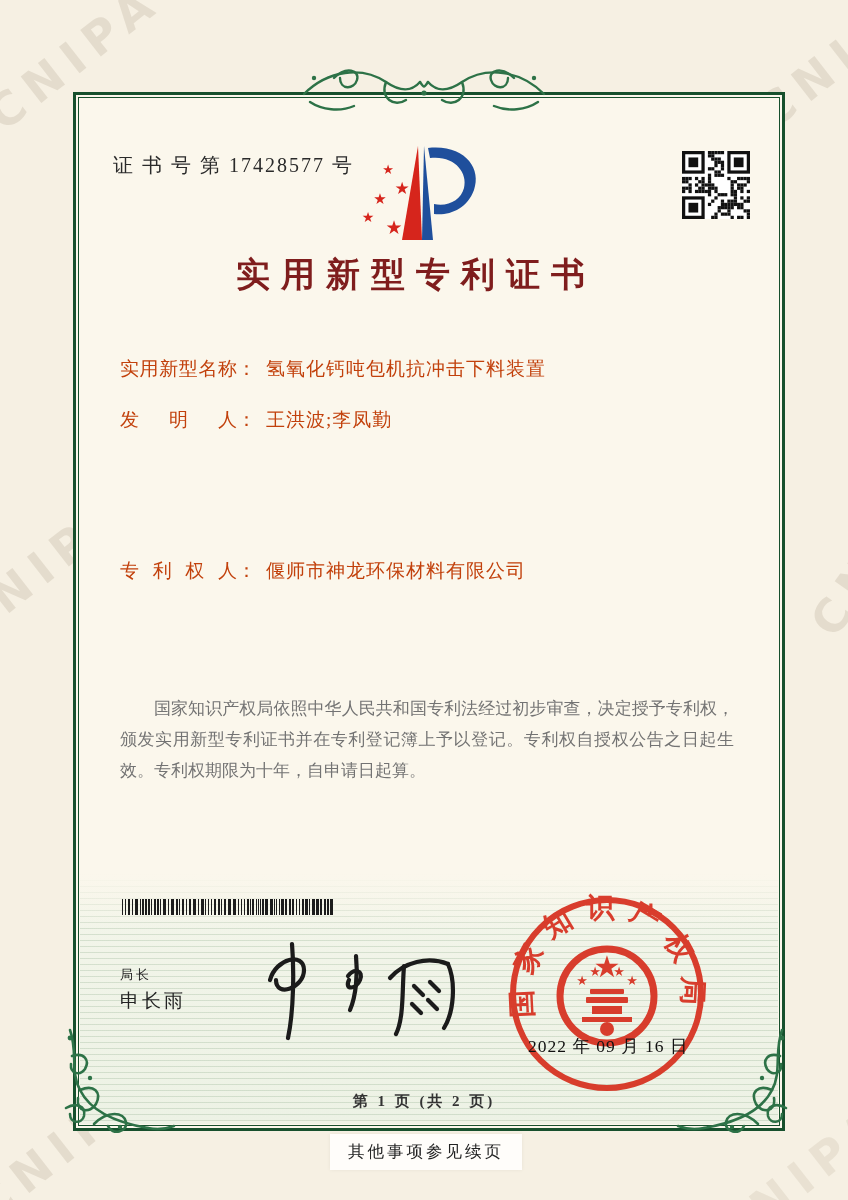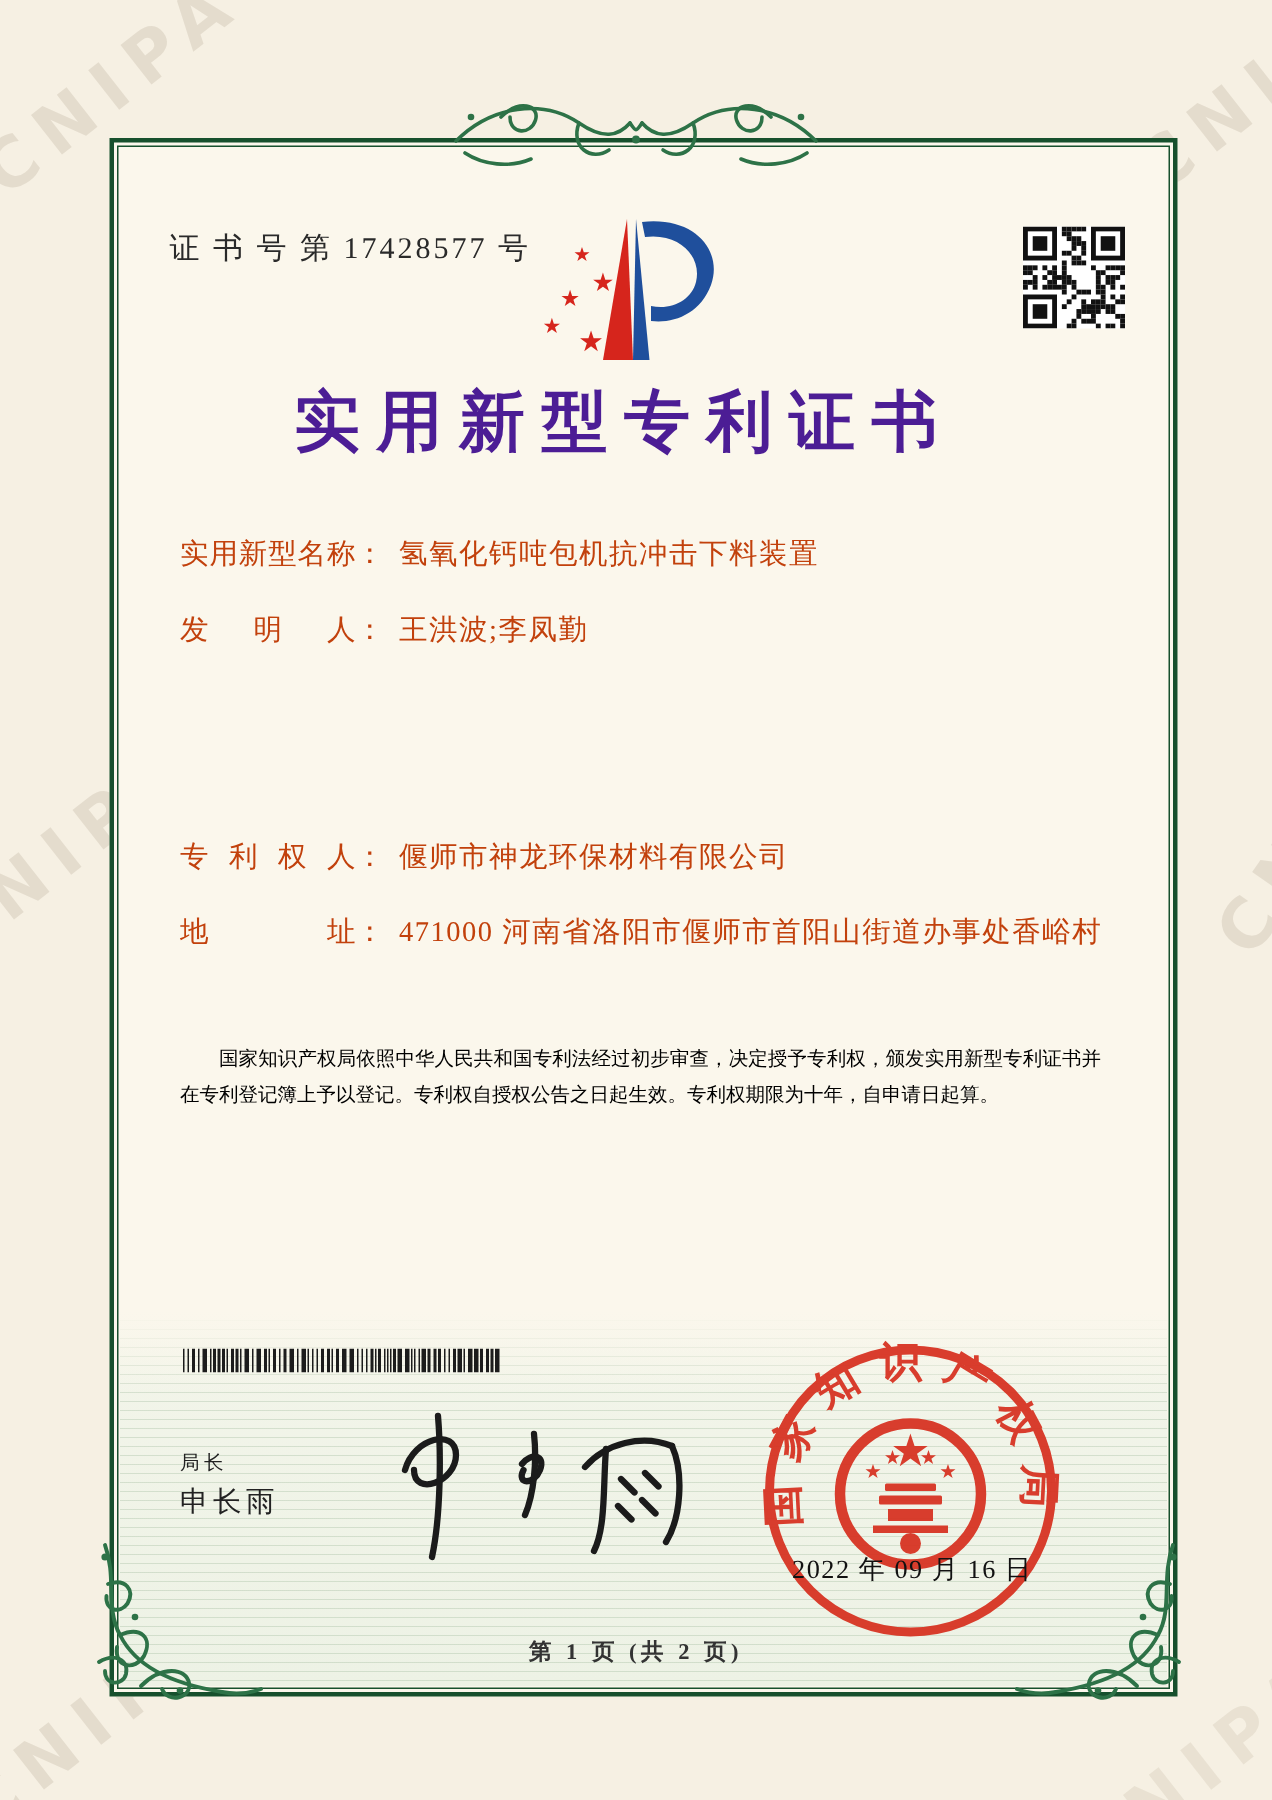--- a/index.html
+++ b/index.html
@@ -32,34 +32,34 @@
   }
   .orn{position:absolute;z-index:4;}
   .content{position:absolute;inset:0;z-index:5;}
   .cert-no{
     position:absolute;left:113px;top:152px;font-size:20px;letter-spacing:2px;color:#2a2a2a;
   }
   .logo{position:absolute;left:352px;top:142px;}
   .qr{position:absolute;left:682px;top:151px;width:68px;height:68px;background:#fff;}
   .title{
     position:absolute;left:0;width:832px;top:252px;text-align:center;
-    font-size:44px;font-weight:bold;letter-spacing:11px;color:#4c1d95;
+    font-size:34px;font-weight:bold;letter-spacing:11px;color:#7f1d1d;
   }
   .field-row{position:absolute;left:120px;font-size:19px;white-space:nowrap;color:#c2410c;}
   .flabel{
     display:inline-block;width:117px;text-align:justify;text-align-last:justify;
     text-justify:inter-character;vertical-align:bottom;
   }
   .fcolon{display:inline-block;margin-right:10px;}
   .fvalue{letter-spacing:1px;}
   .fgroup2{position:absolute;left:330px;top:0;}
   .fgroup2 .fcolon{margin-right:6px;}
   .body-text{
     position:absolute;left:120px;top:694px;width:614px;
-    font-size:13px;line-height:1.82;color:#000000;text-align:justify;
+    font-size:17px;line-height:1.82;color:#737373;text-align:justify;
   }
   .body-text p{margin:0;text-indent:2em;}
   .barcode{position:absolute;left:122px;top:899px;}
   .official{position:absolute;left:120px;top:966px;font-family:"Liberation Sans","DejaVu Sans",sans-serif;color:#222;}
   .official .role{font-size:13px;letter-spacing:3px;margin-bottom:4px;}
   .official .name{font-size:19px;letter-spacing:3px;}
   .signature{position:absolute;left:252px;top:938px;}
   .seal{position:absolute;left:506px;top:893px;opacity:0.93;}
   .seal-date{
     position:absolute;left:528px;top:1034px;font-size:17.5px;letter-spacing:1px;color:#111;z-index:6;
@@ -304,23 +304,20 @@
 
   <div class="field-row" style="top:356px">
     <span class="flabel">实用新型名称</span><span class="fcolon">：</span><span class="fvalue">氢氧化钙吨包机抗冲击下料装置</span>
   </div>
   <div class="field-row" style="top:407px">
     <span class="flabel">发明人</span><span class="fcolon">：</span><span class="fvalue">王洪波;李凤勤</span>
   </div>
   <div class="field-row" style="top:558px">
     <span class="flabel">专利权人</span><span class="fcolon">：</span><span class="fvalue">偃师市神龙环保材料有限公司</span>
   </div>
-  <div class="field-row" style="top:608px">
-    <span class="flabel">地址</span><span class="fcolon">：</span><span class="fvalue">471000  河南省洛阳市偃师市首阳山街道办事处香峪村</span>
-  </div>
 
   <div class="body-text">
     <p>国家知识产权局依照中华人民共和国专利法经过初步审查，决定授予专利权，颁发实用新型专利证书并在专利登记簿上予以登记。专利权自授权公告之日起生效。专利权期限为十年，自申请日起算。</p>
   </div>
 
   <div class="barcode" id="barcode">
       <svg width="216" height="16" xmlns="http://www.w3.org/2000/svg">
         <rect x="0" y="0" width="1" height="16" fill="#1c1c1c"></rect>
         <rect x="3" y="0" width="1" height="16" fill="#1c1c1c"></rect>
         <rect x="6" y="0" width="2" height="16" fill="#1c1c1c"></rect>
@@ -424,14 +421,15 @@
       <rect x="84" y="96" width="34" height="5" rx="1"></rect>
       <rect x="80" y="104" width="42" height="6" rx="1"></rect>
       <rect x="86" y="113" width="30" height="8"></rect>
       <rect x="76" y="124" width="50" height="5"></rect>
       <circle cx="101" cy="136" r="7"></circle>
     </g>
   </svg>
   <div class="seal-date">2022 年 09 月 16 日</div>
 
   <div class="page-info">第 1 页 (共 2 页)</div>
+  <div class="cont-note">其他事项参见续页</div>
 
 </div>
 
 </body></html>

